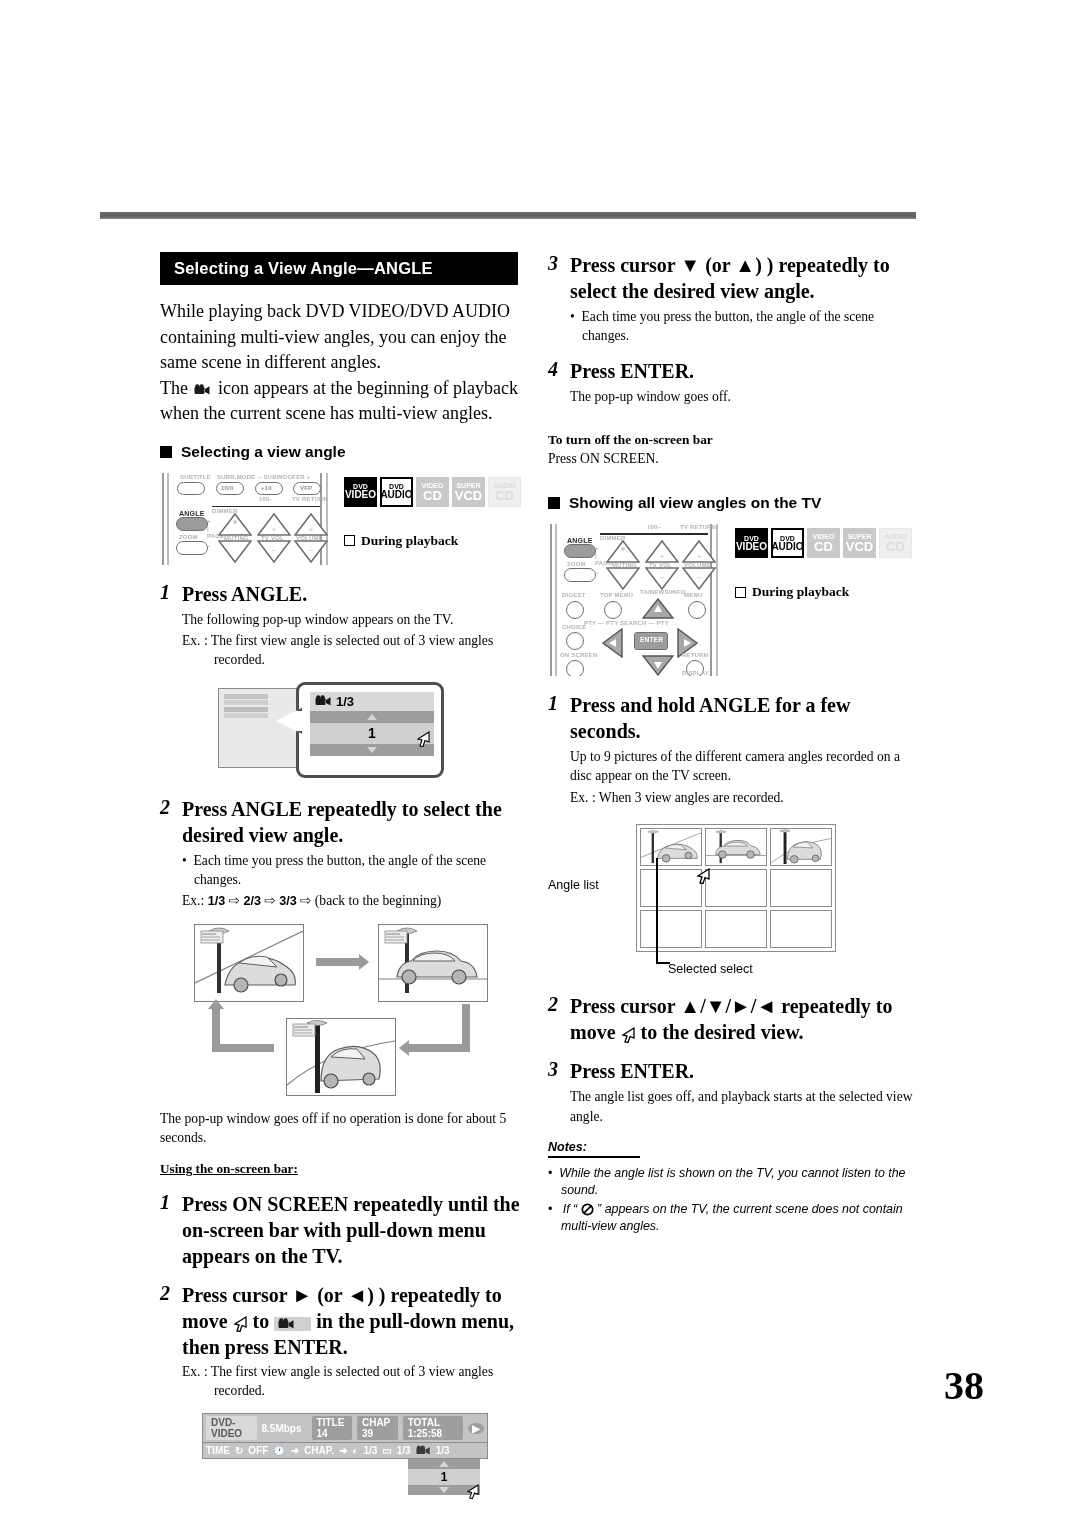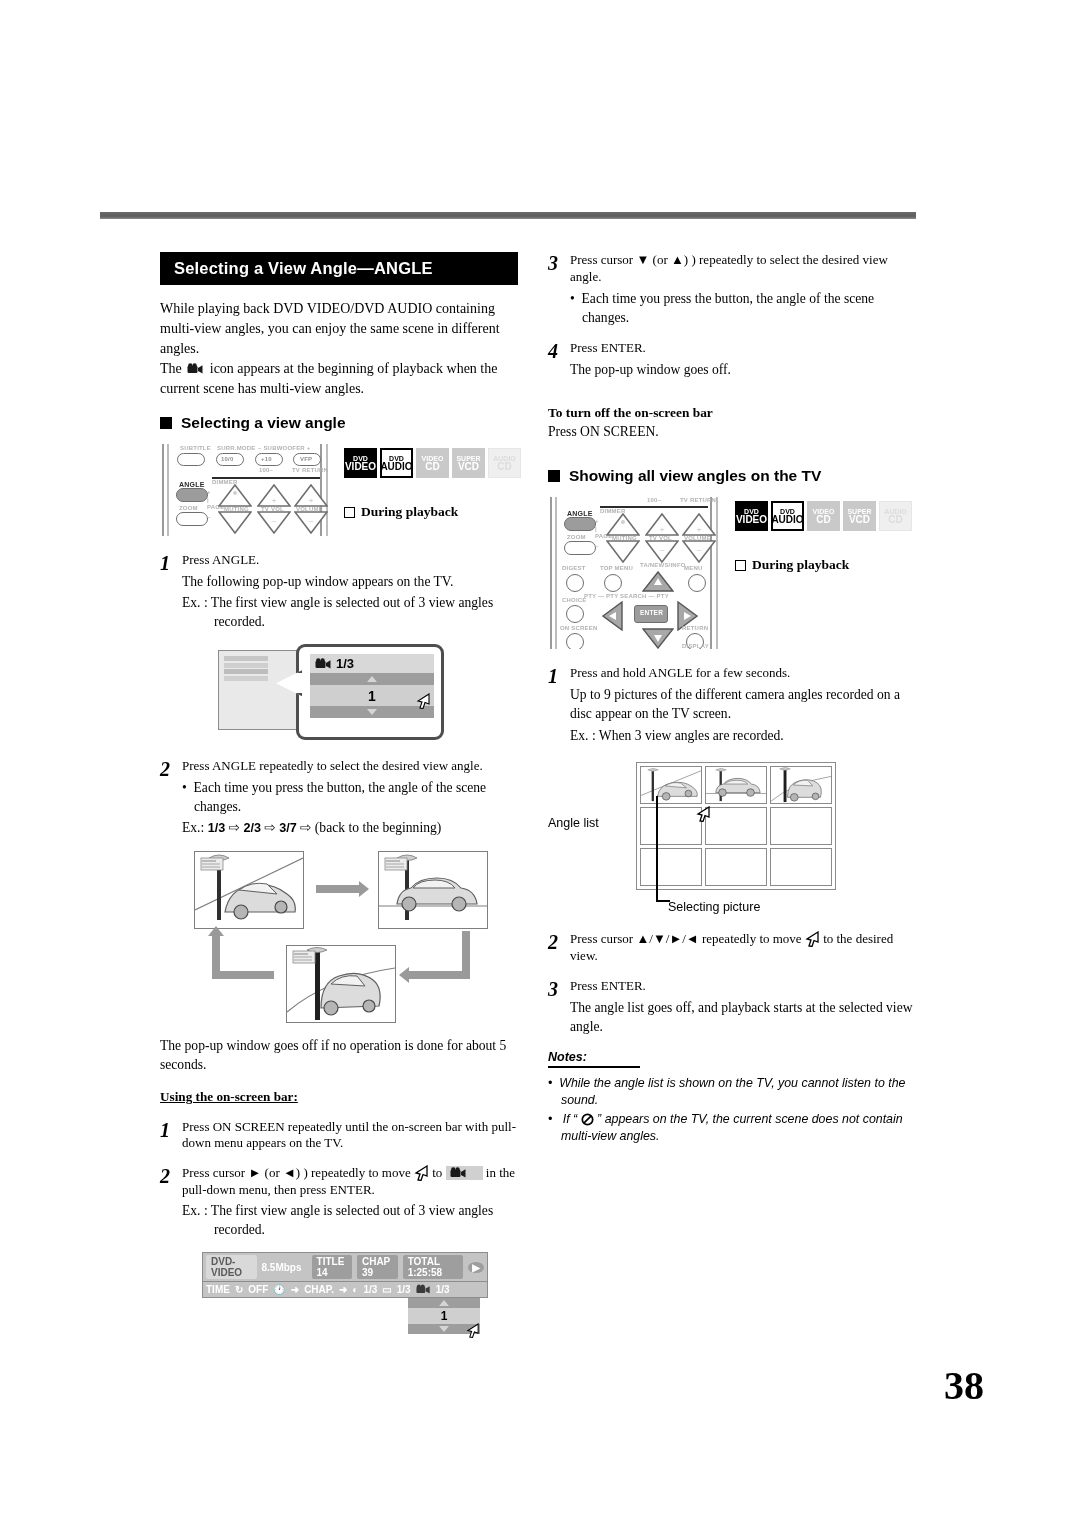--- a/index.html
+++ b/index.html
@@ -13,21 +13,21 @@
   
   .col{position:absolute;top:252px;width:372px;}
   .col-left{left:160px;}
   .col-right{left:548px;}
 
   
   .sect-bar{background:#000;color:#fff;font-family:"Liberation Sans",sans-serif;
             font-weight:bold;font-size:16.5px;letter-spacing:.2px;
             padding:7px 0 7px 14px;margin:0 0 14px 0;width:358px;box-sizing:border-box;}
 
-  .intro{font-size:14px;line-height:1.42;margin:0 0 16px 0;}
+  .intro{font-size:18px;line-height:1.42;margin:0 0 16px 0;}
   .intro .camicon{display:inline-block;vertical-align:-2px;margin:0 2px;}
 
   
   .sub-head{font-family:"Liberation Sans",sans-serif;font-weight:bold;font-size:15.5px;
             margin:0 0 12px 0;display:flex;align-items:center;gap:9px;}
   .sq{width:12px;height:12px;background:#000;display:inline-block;}
 
   
   .remote-row{display:flex;align-items:flex-start;gap:0;margin-bottom:16px;}
   .remote{position:relative;overflow:hidden;}
@@ -44,37 +44,37 @@
   .rlabel.mid{color:#8f8f8f;}
   .rcirc{position:absolute;border:1.6px solid #6f6f6f;border-radius:50%;background:#fff;}
   .hr-thin{position:absolute;height:1.6px;background:#2b2b2b;}
 
   
   .badges{display:flex;gap:3px;margin-left:12px;margin-top:4px;}
   .badge{width:33px;height:30px;display:flex;flex-direction:column;align-items:center;
          justify-content:center;font-family:"Liberation Sans",sans-serif;font-weight:bold;
          box-sizing:border-box;line-height:1;}
   .badge .t{font-size:7px;}
-  .badge .b{font-size:10px;}
+  .badge .b{font-size:13px;}
   .badge.on-blk{background:#000;color:#fff;}
   .badge.on-wht{background:#fff;color:#000;border:2.2px solid #000;}
   .badge.off-mid{background:#c9c9c9;color:#fff;}
   .badge.off-lite{background:#efefef;color:#dcdcdc;border:1px solid #e6e6e6;}
   .badge.off-mid .t{font-size:7px;}
 
   .during{font-family:"Liberation Serif",serif;font-weight:bold;font-size:13.5px;
           margin-left:12px;margin-top:26px;display:flex;align-items:center;gap:6px;}
   .chk{width:9px;height:9px;border:1.6px solid #000;display:inline-block;}
 
   
   .step{margin:0 0 13px 0;display:flex;gap:9px;align-items:flex-start;}
   .num{font-family:"Liberation Serif",serif;font-weight:bold;font-style:italic;
        font-size:20px;line-height:1;min-width:13px;padding-top:1px;}
   .step-body{flex:1;}
-  .step-title{font-weight:normal;font-size:13px;line-height:1.3;margin:0;}
+  .step-title{font-weight:bold;font-size:20px;line-height:1.3;margin:0;}
   .sub{font-size:13.6px;line-height:1.4;margin:3px 0 0 0;}
   .bullet{font-size:13.6px;line-height:1.4;margin:3px 0 0 0;padding-left:12px;text-indent:-12px;}
   .bullet:before{content:"\2022\00a0\00a0";}
   .ex{font-size:13.6px;line-height:1.4;margin:2px 0 0 0;padding-left:32px;text-indent:-32px;}
   .exseq{font-family:"Liberation Sans",sans-serif;font-weight:bold;font-size:12.6px;}
 
   .plain{font-size:13.6px;line-height:1.42;margin:0 0 14px 0;}
   .bold-lead{font-weight:bold;font-size:13.4px;margin:0;}
   .under-head{font-weight:bold;font-size:13.2px;text-decoration:underline;margin:0 0 14px 0;}
 
@@ -320,21 +320,21 @@
       <div class="num">2</div>
       <div class="step-body">
         <p class="step-title">Press ANGLE repeatedly to select the desired view angle.</p>
         <p class="bullet">Each time you press the button, the angle of the scene changes.</p>
         <p class="ex" style="padding-left:28px;text-indent:-28px">
           <span>Ex.:</span>
           <span class="exseq">1/3</span>
           <span>⇨</span>
           <span class="exseq">2/3</span>
           <span>⇨</span>
-          <span class="exseq">3/7</span>
+          <span class="exseq">3/3</span>
           <span>⇨</span>
           <span>(back to the beginning)</span>
         </p>
       </div>
     </div>
 
     <div class="cars">
       <div class="carbox" style="left:8px;top:0;width:108px;height:76px">
         <svg width="108" height="76" viewBox="0 0 108 76">
           <path d="M0 58 L108 6" stroke="#7e7e7e" stroke-width="1.2" fill="none"></path>
@@ -675,21 +675,21 @@
         <div class="cell"></div>
         <div class="cell"></div>
       </div>
       <svg style="position:absolute;left:148px;top:48px" width="15" height="16" viewBox="0 0 15 16">
           <path d="M13 1 L2 8 L6 9 L4 15 L7 15.5 L9 9.5 L13 11 Z" fill="#fff" stroke="#000" stroke-width="1.3"></path>
         </svg>
 
       <span class="lbl-left">Angle list</span>
       <div class="leader" style="left:108px;top:38px;width:1.6px;height:106px;"></div>
       <div class="leader" style="left:108px;top:142px;width:14px;height:1.6px;"></div>
-      <span class="lbl-bot">Selecting picture</span>
+      <span class="lbl-bot">Selected select</span>
     </div>
 
     <div class="step" style="margin-top:8px">
       <div class="num">2</div>
       <div class="step-body">
         <p class="step-title">
           <span>Press cursor</span>
           <span>▲/▼/►/◄</span>
           <span>repeatedly to move</span>
           <span class="cursor-ic">

